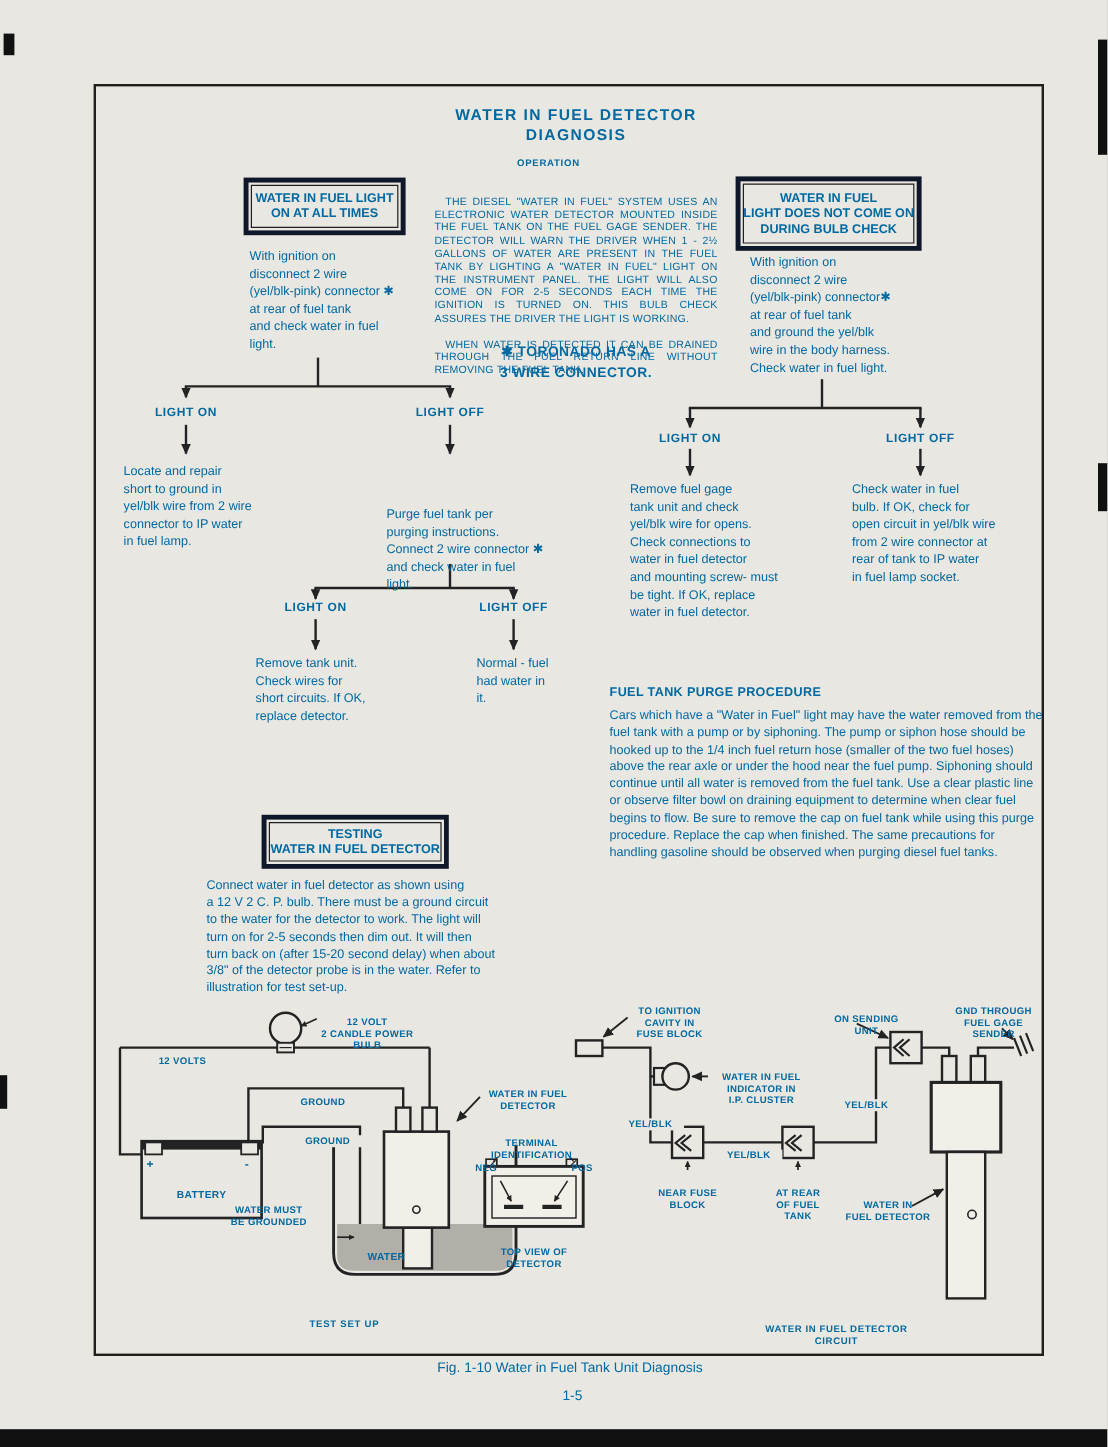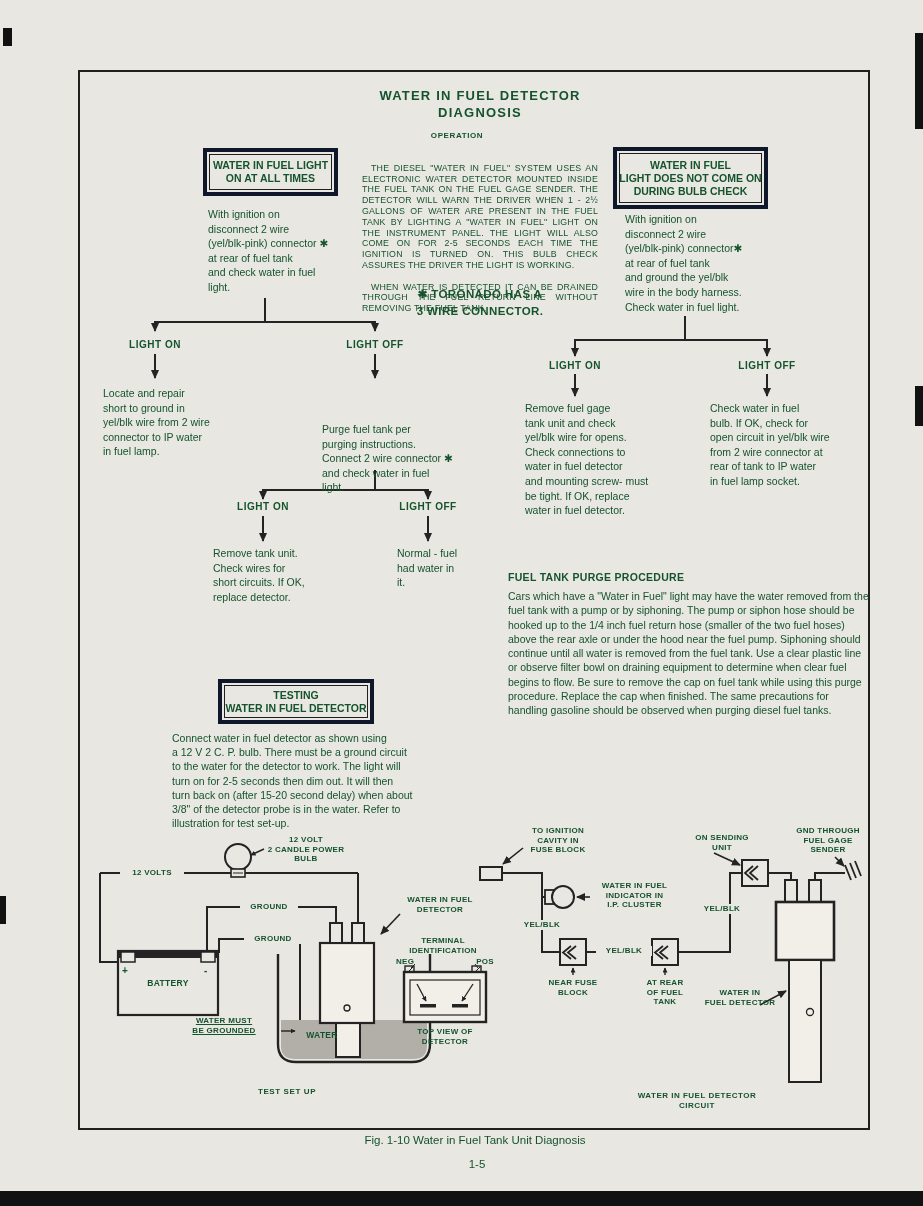--- a/index.html
+++ b/index.html
@@ -1,30 +1,30 @@
 <!DOCTYPE html>
 <html><head>
 <meta charset="utf-8">
 <style>
   html,body{margin:0;padding:0;background:#cfcdc8;}
   .paper{position:relative;width:923px;height:1206px;background:#e9e7e1;
-         font-family:"Liberation Sans",sans-serif;color:#14532d;overflow:hidden;}
+         font-family:"Liberation Sans",sans-serif;color:#0369a1;overflow:hidden;}
   .t{position:absolute;white-space:pre-line;}
   .c{text-align:center;}
   .b{font-weight:bold;}
   .bg{background:#e9e7e1;padding:0 3px;}
   .frame{position:absolute;left:78px;top:70px;width:788px;height:1056px;border:2px solid #1f1f1f;}
   .dbox{position:absolute;border:4px solid #0f172a;
         box-shadow:inset 0 0 0 2px #e9e7e1, inset 0 0 0 3px #1f1f1f;
         display:flex;align-items:center;justify-content:center;text-align:center;
         font-weight:bold;background:#e9e7e1;white-space:pre-line;}
   .artifact{position:absolute;background:#111;}
   .flow{font-size:10.5px;line-height:14.6px;}
   .lbl{font-size:10px;font-weight:bold;letter-spacing:.5px;text-align:center;}
-  .dlabel{font-size:8px;line-height:9.6px;font-weight:bold;letter-spacing:.3px;}
+  .dlabel{font-size:8px;line-height:9.6px;font-weight:bold;letter-spacing:.3px;margin-top:12px;}
   .op{font-size:8.8px;line-height:10.8px;text-align:justify;letter-spacing:.2px;}
   .op p{margin:0;text-indent:9px;}
   svg.lines{position:absolute;left:0;top:0;}
 </style>
 </head>
 <body>
 
 <div class="paper">
 
   <div class="artifact" style="left:3px;top:28px;width:9px;height:18px;"></div>
@@ -250,21 +250,21 @@
 
   <div class="t c dlabel" style="left:250px;top:835px;width:112px;">12 VOLT
 2 CANDLE POWER
 BULB</div>
   <div class="t c dlabel bg" style="left:120px;top:868px;width:58px;">12 VOLTS</div>
   <div class="t c dlabel bg" style="left:240px;top:902px;width:52px;">GROUND</div>
   <div class="t c dlabel bg" style="left:244px;top:934px;width:52px;">GROUND</div>
   <div class="t c dlabel" style="left:131px;top:979px;width:74px;font-size:8.5px;">BATTERY</div>
   <div class="t b" style="left:122px;top:965px;width:12px;font-size:10px;">+</div>
   <div class="t b" style="left:204px;top:965px;width:12px;font-size:10px;">-</div>
-  <div class="t c dlabel" style="left:170px;top:1016px;width:108px;text-decoration:underline;">WATER MUST
+  <div class="t c dlabel" style="left:170px;top:992px;width:108px;">WATER MUST
 BE GROUNDED</div>
   <div class="t c dlabel" style="left:292px;top:1031px;width:60px;font-size:8.5px;">WATER</div>
   <div class="t c dlabel" style="left:394px;top:895px;width:92px;">WATER IN FUEL
 DETECTOR</div>
   <div class="t c dlabel" style="left:396px;top:936px;width:94px;">TERMINAL
 IDENTIFICATION</div>
   <div class="t dlabel" style="left:396px;top:957px;width:30px;">NEG</div>
   <div class="t dlabel" style="left:464px;top:957px;width:30px;text-align:right;">POS</div>
   <div class="t c dlabel" style="left:400px;top:1027px;width:90px;">TOP VIEW OF
 DETECTOR</div>

